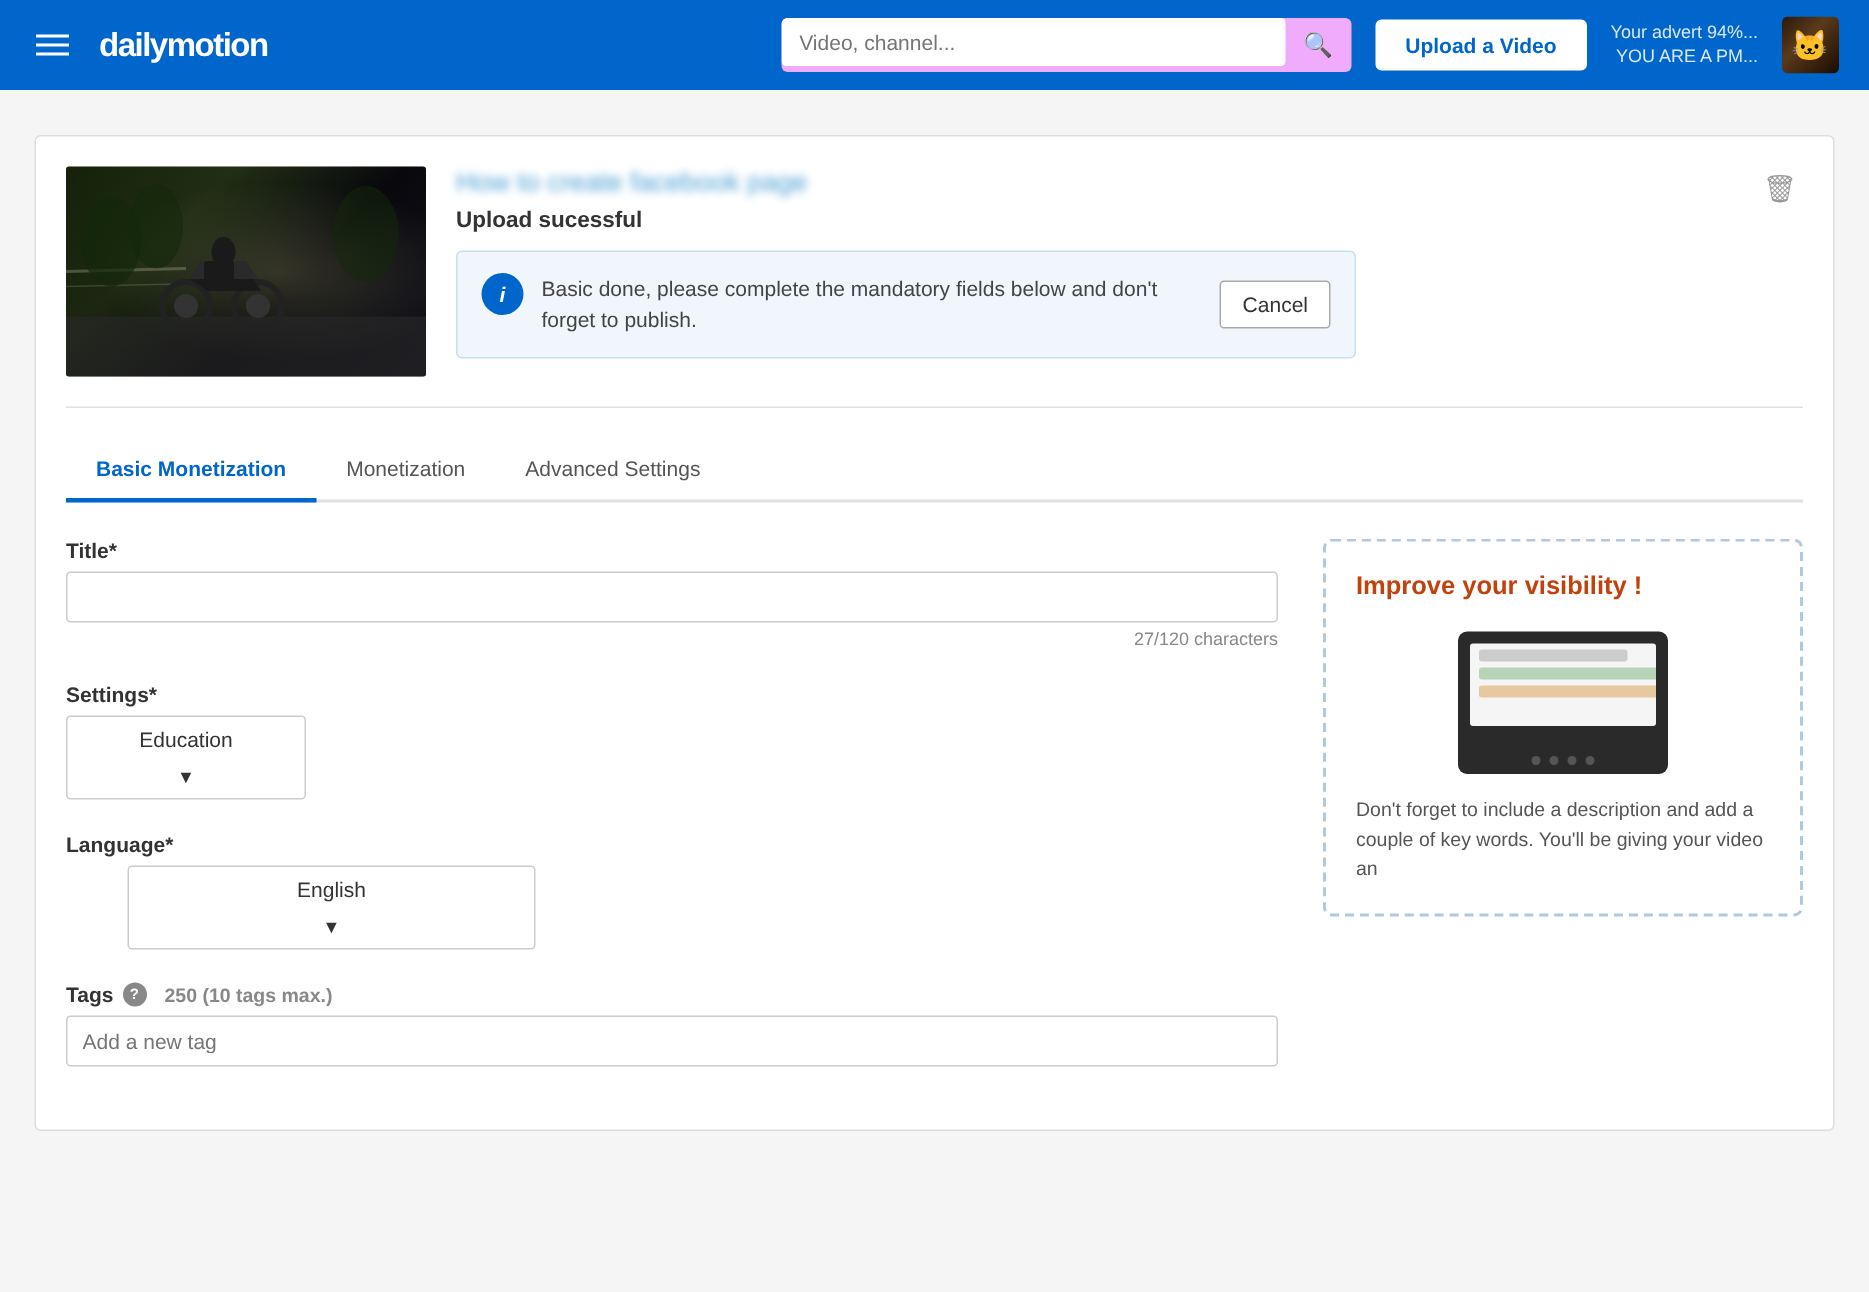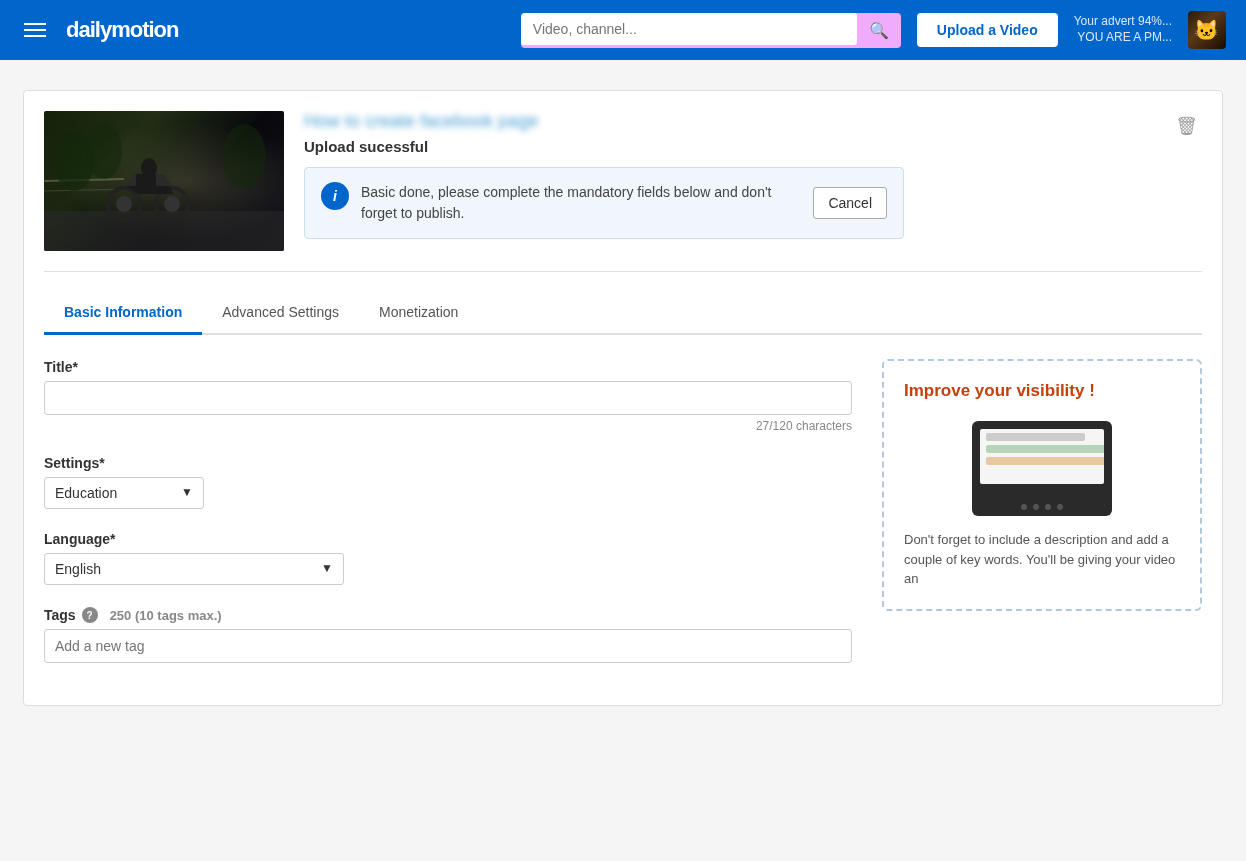--- a/index.html
+++ b/index.html
@@ -260,35 +260,37 @@
       color: #333;
     }
     .char-count {
       text-align: right;
       font-size: 12px;
       color: #888;
       margin-top: 4px;
     }
     .form-select {
       display: flex;
-      align-items: flex-start;
+      align-items: center;
       border: 1px solid #ccc;
       border-radius: 3px;
       background: white;
       padding: 7px 10px;
       font-size: 14px;
       cursor: pointer;
       width: fit-content;
       min-width: 160px;
       position: relative;
       justify-content: space-between;
       gap: 10px;
+      flex-direction: column;
     }
     .form-select-wide {
-      width: 300px;
+      width: 272px;
+      margin-left: 41px;
     }
     .chevron-down {
       font-size: 12px;
       color: #333;
     }
     .tags-info {
       font-size: 13px;
       color: #888;
       margin-left: 6px;
     }
@@ -450,23 +452,23 @@
         <button class="cancel-btn">Cancel</button>
       </div>
     </div>
 
     <div class="delete-icon">🗑</div>
   </div>
 
   <div class="separator"></div>
 
   <div class="tabs">
-    <div class="tab active">Basic Information</div>
+    <div class="tab active">Basic Monetization</div>
+    <div class="tab">Monetization</div>
     <div class="tab">Advanced Settings</div>
-    <div class="tab">Monetization</div>
   </div>
 
   <div class="form-layout">
 
     <div class="form-left">
 
       <div class="form-group">
         <div class="form-label">Title*</div>
         <input type="text" class="form-input" value="" style="">
         <div class="char-count">27/120 characters</div>

